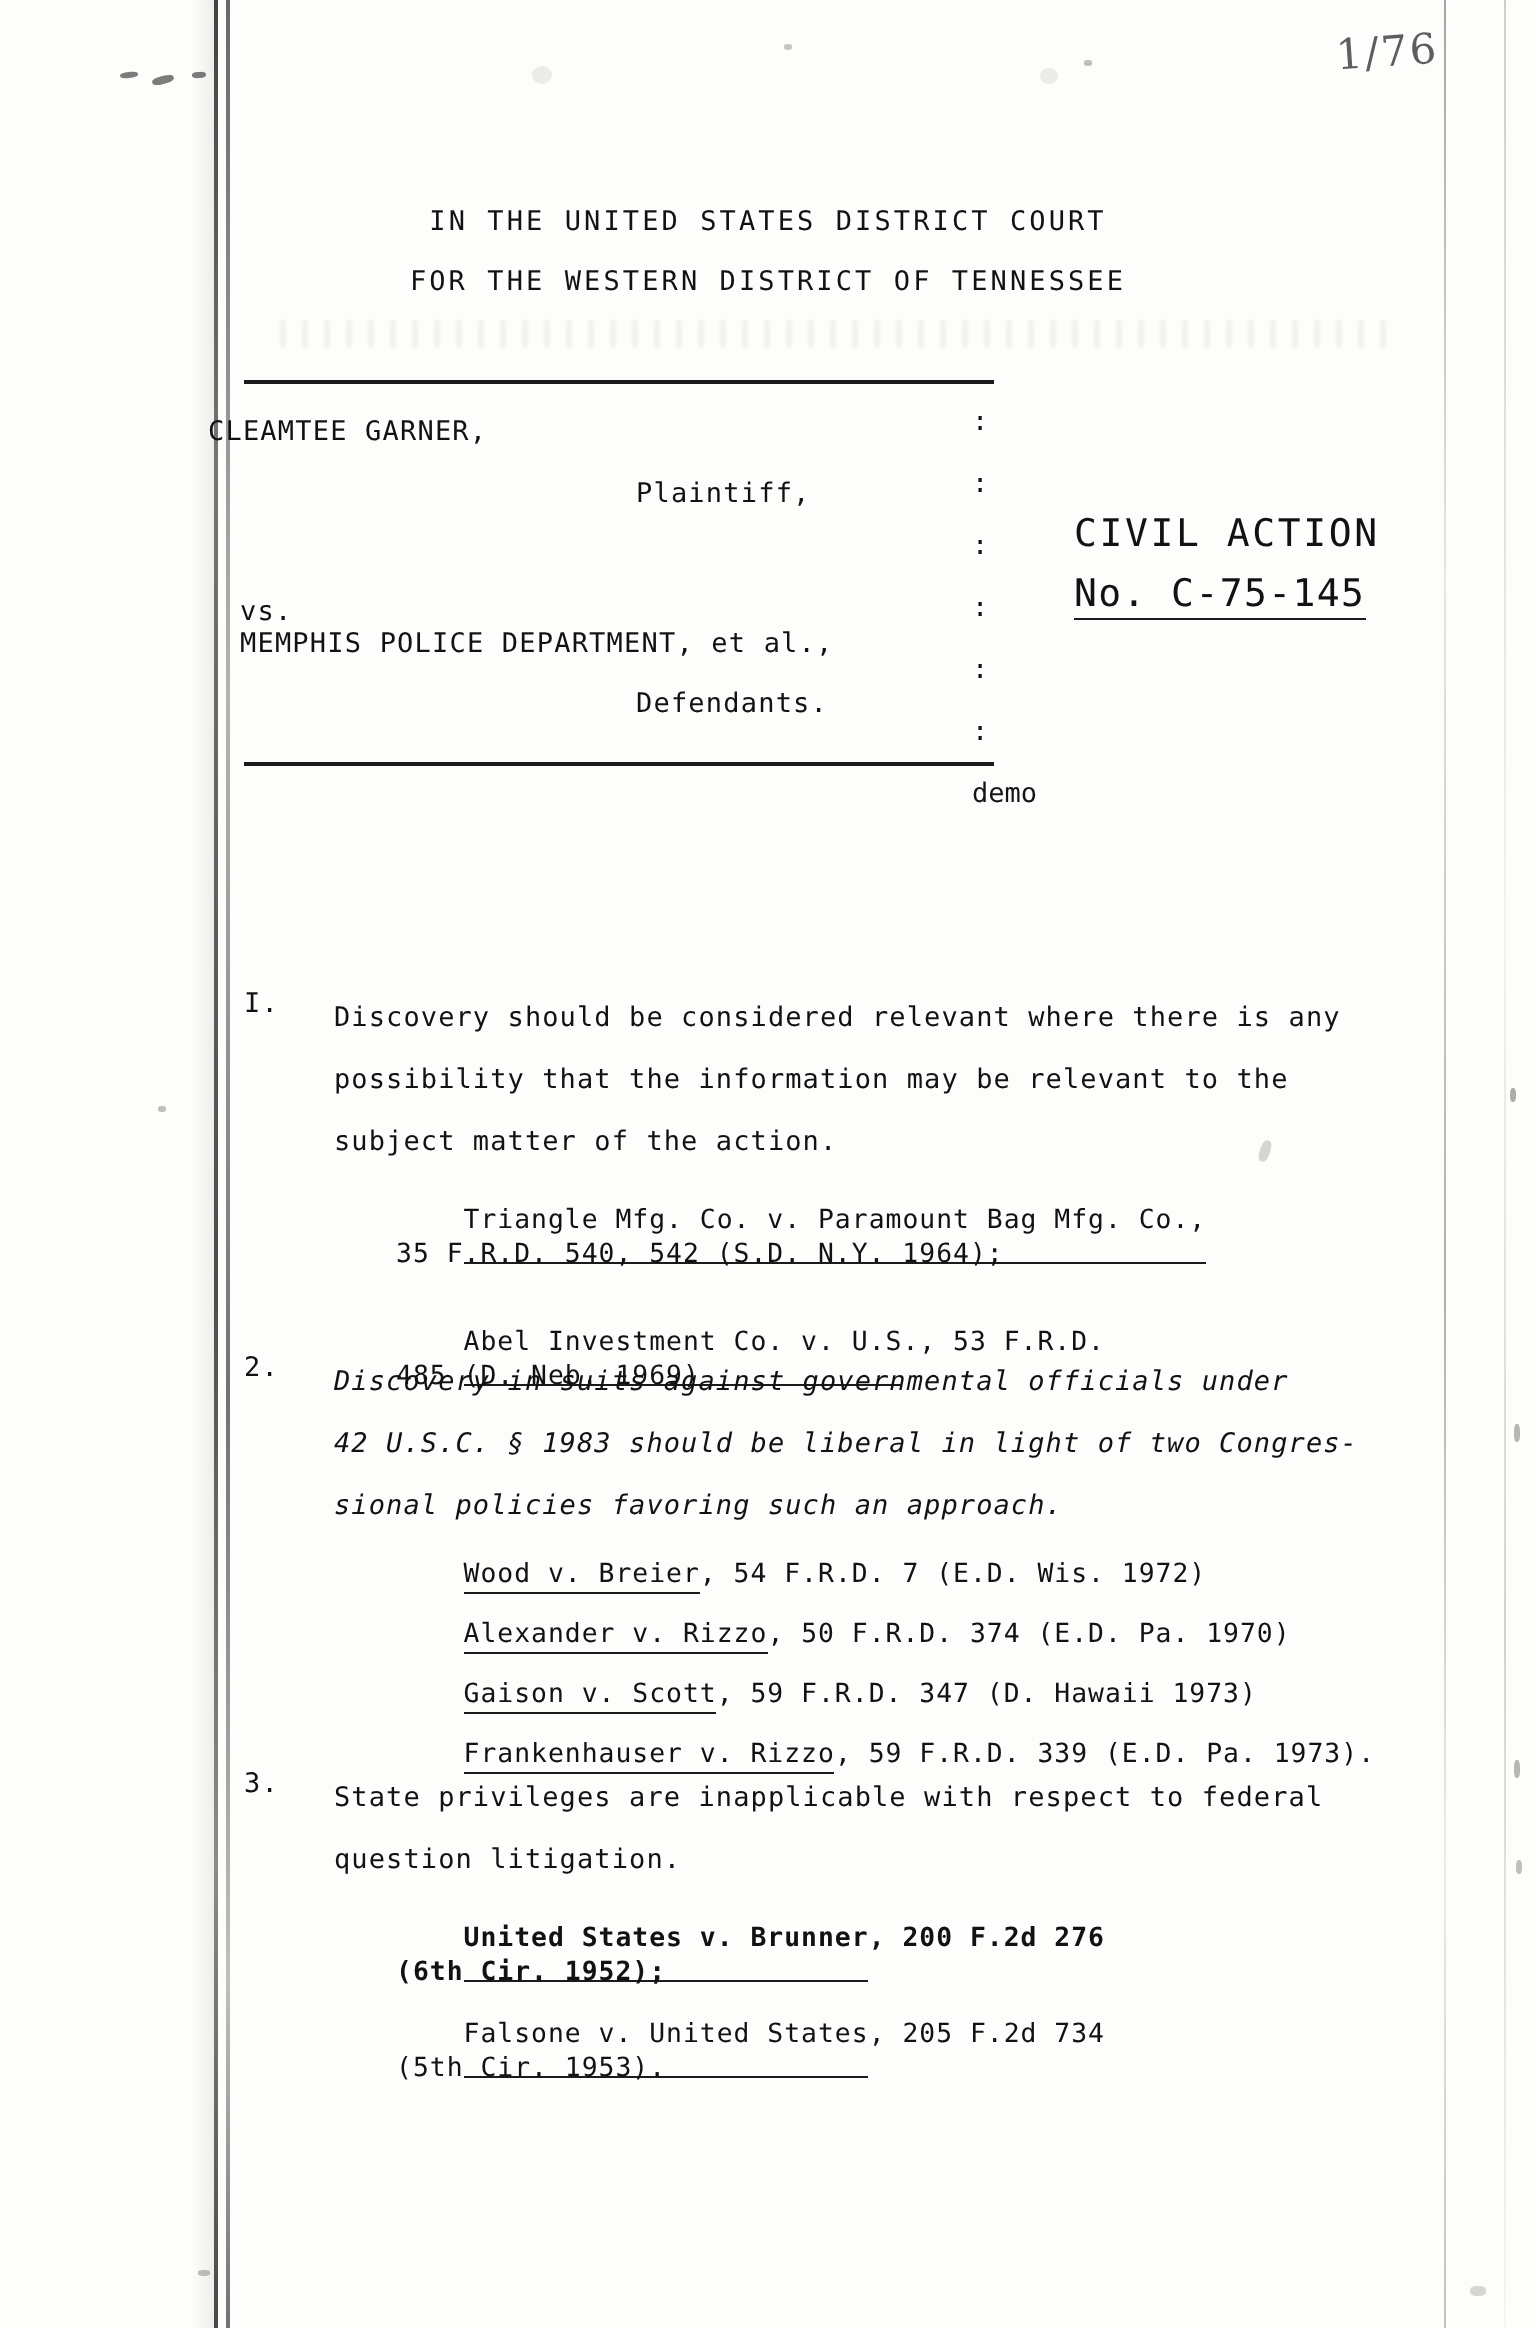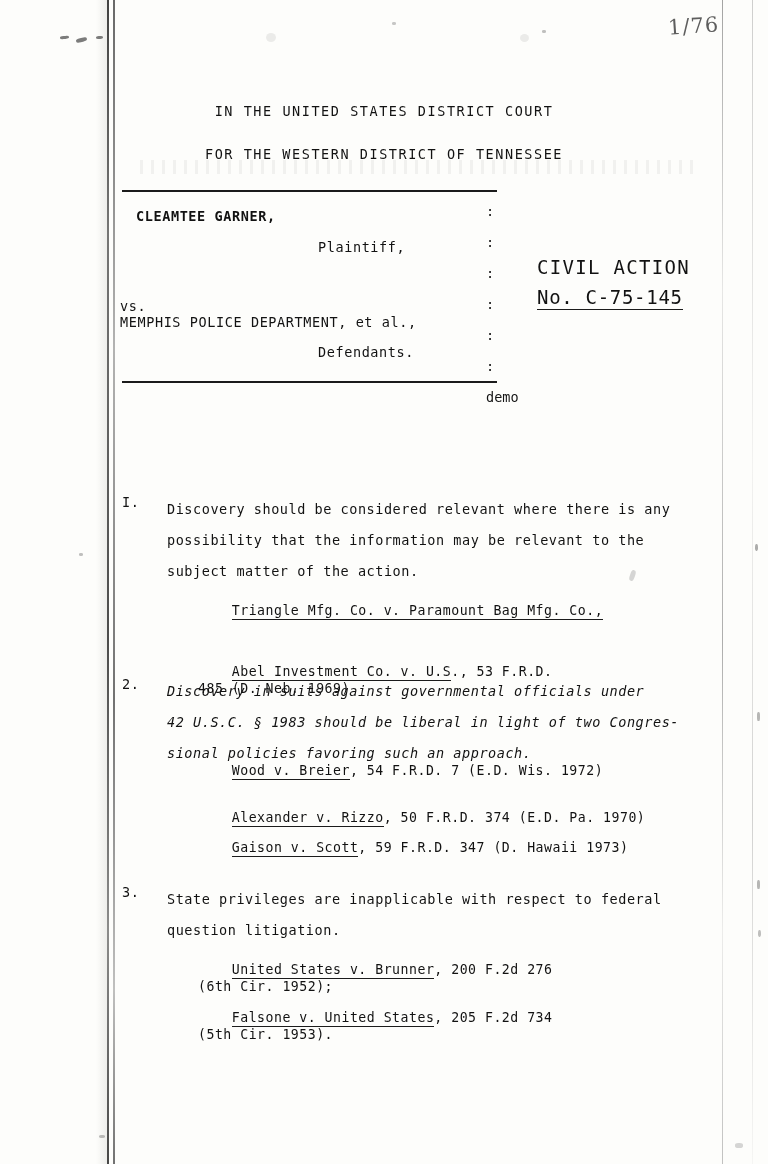--- a/index.html
+++ b/index.html
@@ -88,21 +88,21 @@
   
   .court-heading {
     position: absolute;
     left: 0; right: 0;
     text-align: center;
     font-size: 13.5px;
     letter-spacing: 1.55px;
     white-space: pre;
   }
   .court-heading.l1 { top: 103px; }
-  .court-heading.l2 { top: 146px; }
+  .court-heading.l2 { top: 133px; }
 
   
   .cap-rule {
     position: absolute;
     left: 122px;
     width: 375px;
     height: 2px;
     background: #1b1b1b;
   }
   .cap-rule.top { top: 190px; }
@@ -117,21 +117,21 @@
     color: #151515;
   }
   .cap-colons div { height: 31px; }
 
   .cap-text {
     position: absolute;
     font-size: 13.5px;
     letter-spacing: 0.6px;
     white-space: pre;
   }
-  .cap-plaintiff-name { left: 136px; top: 208px; font-weight: bold; }
+  .cap-plaintiff-name { left: 104px; top: 208px; }
   .cap-plaintiff-role { left: 318px; top: 239px; }
   .cap-vs           { left: 120px; top: 270px; margin-top: 28px; }
   .cap-defendant    { left: 120px; top: 314px; }
   .cap-defendant-role { left: 318px; top: 344px; }
 
   .cap-right {
     position: absolute;
     font-size: 19px;
     letter-spacing: 1.3px;
     white-space: pre;
@@ -181,21 +181,21 @@
   .cite {
     position: absolute;
     left: 198px;
     font-size: 13.2px;
     letter-spacing: 0.5px;
     line-height: 17px;
     white-space: pre;
   }
   .cite .ul {
     border-bottom: 1.5px solid #1b1b1b;
-    padding-bottom: 1px;
+    padding-bottom: 13px;
   }
 
   .cite-spaced {
     position: absolute;
     left: 198px;
     font-size: 13.2px;
     letter-spacing: 0.5px;
     white-space: pre;
   }
   .cite-spaced .ul {
@@ -270,47 +270,50 @@
   <div class="cap-right cap-civil-action">CIVIL ACTION</div>
   <div class="cap-right cap-case-no">No. C-75-145</div>
 
 
   <div class="arg-num" style="top:494px;">I.</div>
   <div class="arg-body" style="top:494px;">Discovery should be considered relevant where there is any
 possibility that the information may be relevant to the
 subject matter of the action.</div>
 
   <div class="cite" style="top:585px;">
-    <span class="ul">Triangle Mfg. Co. v. Paramount Bag Mfg. Co.,</span><br>
+    <span class="ul">Triangle Mfg. Co. v. Paramount Bag Mfg. Co.,</span><br><span>35 F.R.D. 540, 542 (S.D. N.Y. 1964);</span>
   </div>
 
   <div class="cite" style="top:646px;">
     <span class="ul">Abel Investment Co. v. U.S</span><span>., 53 F.R.D.</span><br><span>485 (D. Neb. 1969)</span>
   </div>
 
   <div class="arg-num" style="top:676px;">2.</div>
   <div class="arg-body" style="top:676px;font-style:italic;">Discovery in suits against governmental officials under
 42 U.S.C. § 1983 should be liberal in light of two Congres-
 sional policies favoring such an approach.</div>
 
-  <div class="cite-spaced" style="top:748px;">
+  <div class="cite-spaced" style="top:765px;">
     <span class="ul">Wood v. Breier</span><span>, 54 F.R.D. 7 (E.D. Wis. 1972)</span>
   </div>
   <div class="cite-spaced" style="top:795px;">
     <span class="ul">Alexander v. Rizzo</span><span>, 50 F.R.D. 374 (E.D. Pa. 1970)</span>
   </div>
   <div class="cite-spaced" style="top:825px;">
     <span class="ul">Gaison v. Scott</span><span>, 59 F.R.D. 347 (D. Hawaii 1973)</span>
+  </div>
+  <div class="cite-spaced" style="top:855px;">
+    <span class="ul">Frankenhauser v. Rizzo</span><span>, 59 F.R.D. 339 (E.D. Pa. 1973).</span>
   </div>
 
   <div class="arg-num" style="top:884px;">3.</div>
   <div class="arg-body" style="top:884px;">State privileges are inapplicable with respect to federal
 question litigation.</div>
 
-  <div class="cite" style="top:944px;">
+  <div class="cite" style="top:944px;font-weight:bold;">
     <span class="ul">United States v. Brunner</span><span>, 200 F.2d 276</span><br><span>(6th Cir. 1952);</span>
   </div>
 
   <div class="cite" style="top:992px;">
     <span class="ul">Falsone v. United States</span><span>, 205 F.2d 734</span><br><span>(5th Cir. 1953).</span>
   </div>
 
 </div>
 
 </body></html>

